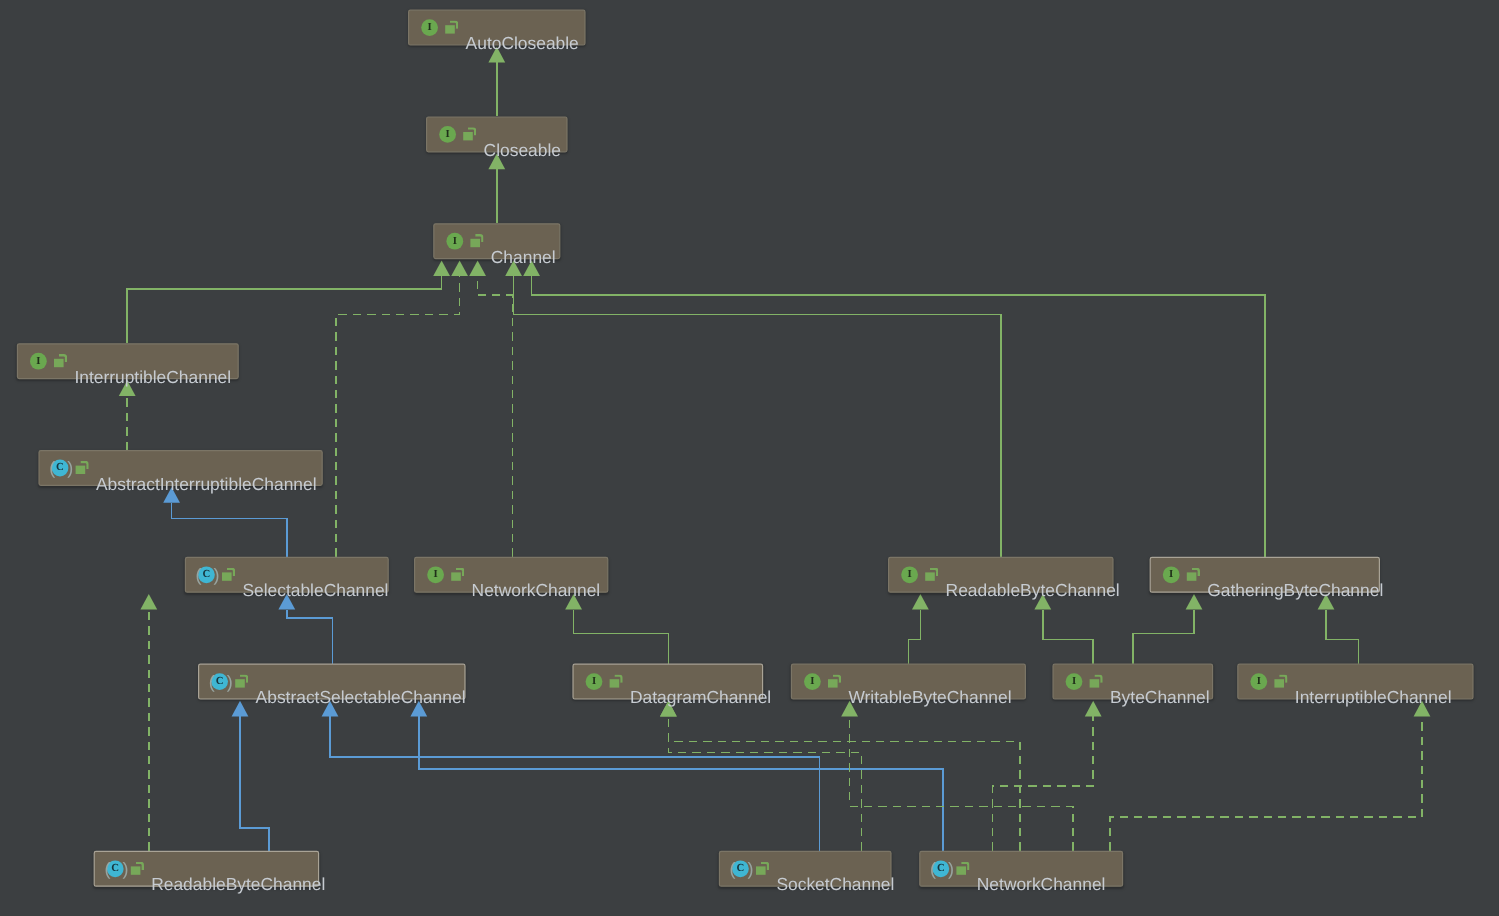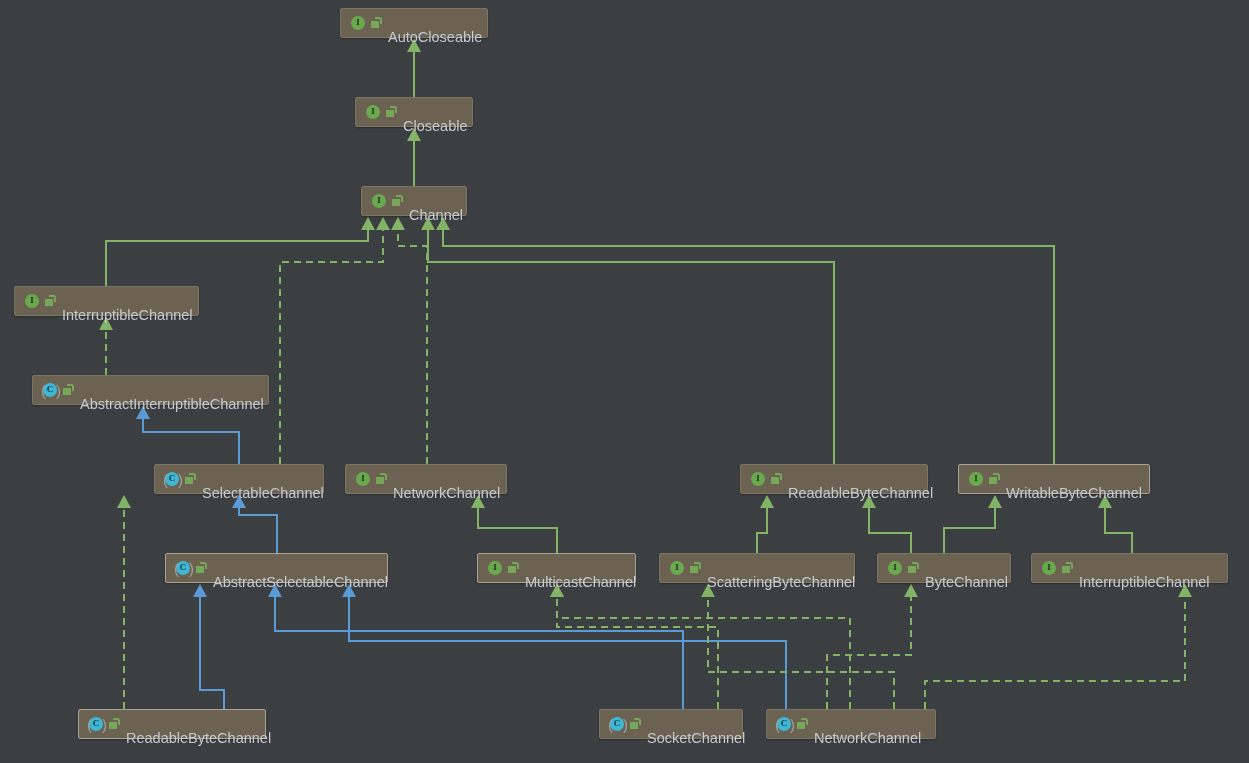--- a/index.html
+++ b/index.html
@@ -269,52 +269,52 @@
         <span class="node-label">ReadableByteChannel</span>
       </div>
       <div class="uml-node highlighted" style="left: 958px; top: 464px; width: 192px;">
         <span class="node-kind-icon kind-interface">
           <span class="kind-disc">I</span>
         </span>
         <span class="vis-icon">
           <i class="vs"></i>
           <i class="vb"></i>
         </span>
+        <span class="node-label">GatheringByteChannel</span>
+      </div>
+      <div class="uml-node highlighted" style="left: 165px; top: 553px; width: 223px;">
+        <span class="node-kind-icon kind-class">
+          <span class="kind-disc">C</span>
+          <span class="kind-abstract-brackets">()</span>
+        </span>
+        <span class="vis-icon">
+          <i class="vs"></i>
+          <i class="vb"></i>
+        </span>
+        <span class="node-label">AbstractSelectableChannel</span>
+      </div>
+      <div class="uml-node highlighted" style="left: 477px; top: 553px; width: 159px;">
+        <span class="node-kind-icon kind-interface">
+          <span class="kind-disc">I</span>
+        </span>
+        <span class="vis-icon">
+          <i class="vs"></i>
+          <i class="vb"></i>
+        </span>
+        <span class="node-label">DatagramChannel</span>
+      </div>
+      <div class="uml-node" style="left: 659px; top: 553px; width: 196px;">
+        <span class="node-kind-icon kind-interface">
+          <span class="kind-disc">I</span>
+        </span>
+        <span class="vis-icon">
+          <i class="vs"></i>
+          <i class="vb"></i>
+        </span>
         <span class="node-label">WritableByteChannel</span>
-      </div>
-      <div class="uml-node highlighted" style="left: 165px; top: 553px; width: 223px;">
-        <span class="node-kind-icon kind-class">
-          <span class="kind-disc">C</span>
-          <span class="kind-abstract-brackets">()</span>
-        </span>
-        <span class="vis-icon">
-          <i class="vs"></i>
-          <i class="vb"></i>
-        </span>
-        <span class="node-label">AbstractSelectableChannel</span>
-      </div>
-      <div class="uml-node highlighted" style="left: 477px; top: 553px; width: 159px;">
-        <span class="node-kind-icon kind-interface">
-          <span class="kind-disc">I</span>
-        </span>
-        <span class="vis-icon">
-          <i class="vs"></i>
-          <i class="vb"></i>
-        </span>
-        <span class="node-label">MulticastChannel</span>
-      </div>
-      <div class="uml-node" style="left: 659px; top: 553px; width: 196px;">
-        <span class="node-kind-icon kind-interface">
-          <span class="kind-disc">I</span>
-        </span>
-        <span class="vis-icon">
-          <i class="vs"></i>
-          <i class="vb"></i>
-        </span>
-        <span class="node-label">ScatteringByteChannel</span>
       </div>
       <div class="uml-node" style="left: 877px; top: 553px; width: 134px;">
         <span class="node-kind-icon kind-interface">
           <span class="kind-disc">I</span>
         </span>
         <span class="vis-icon">
           <i class="vs"></i>
           <i class="vb"></i>
         </span>
         <span class="node-label">ByteChannel</span>

